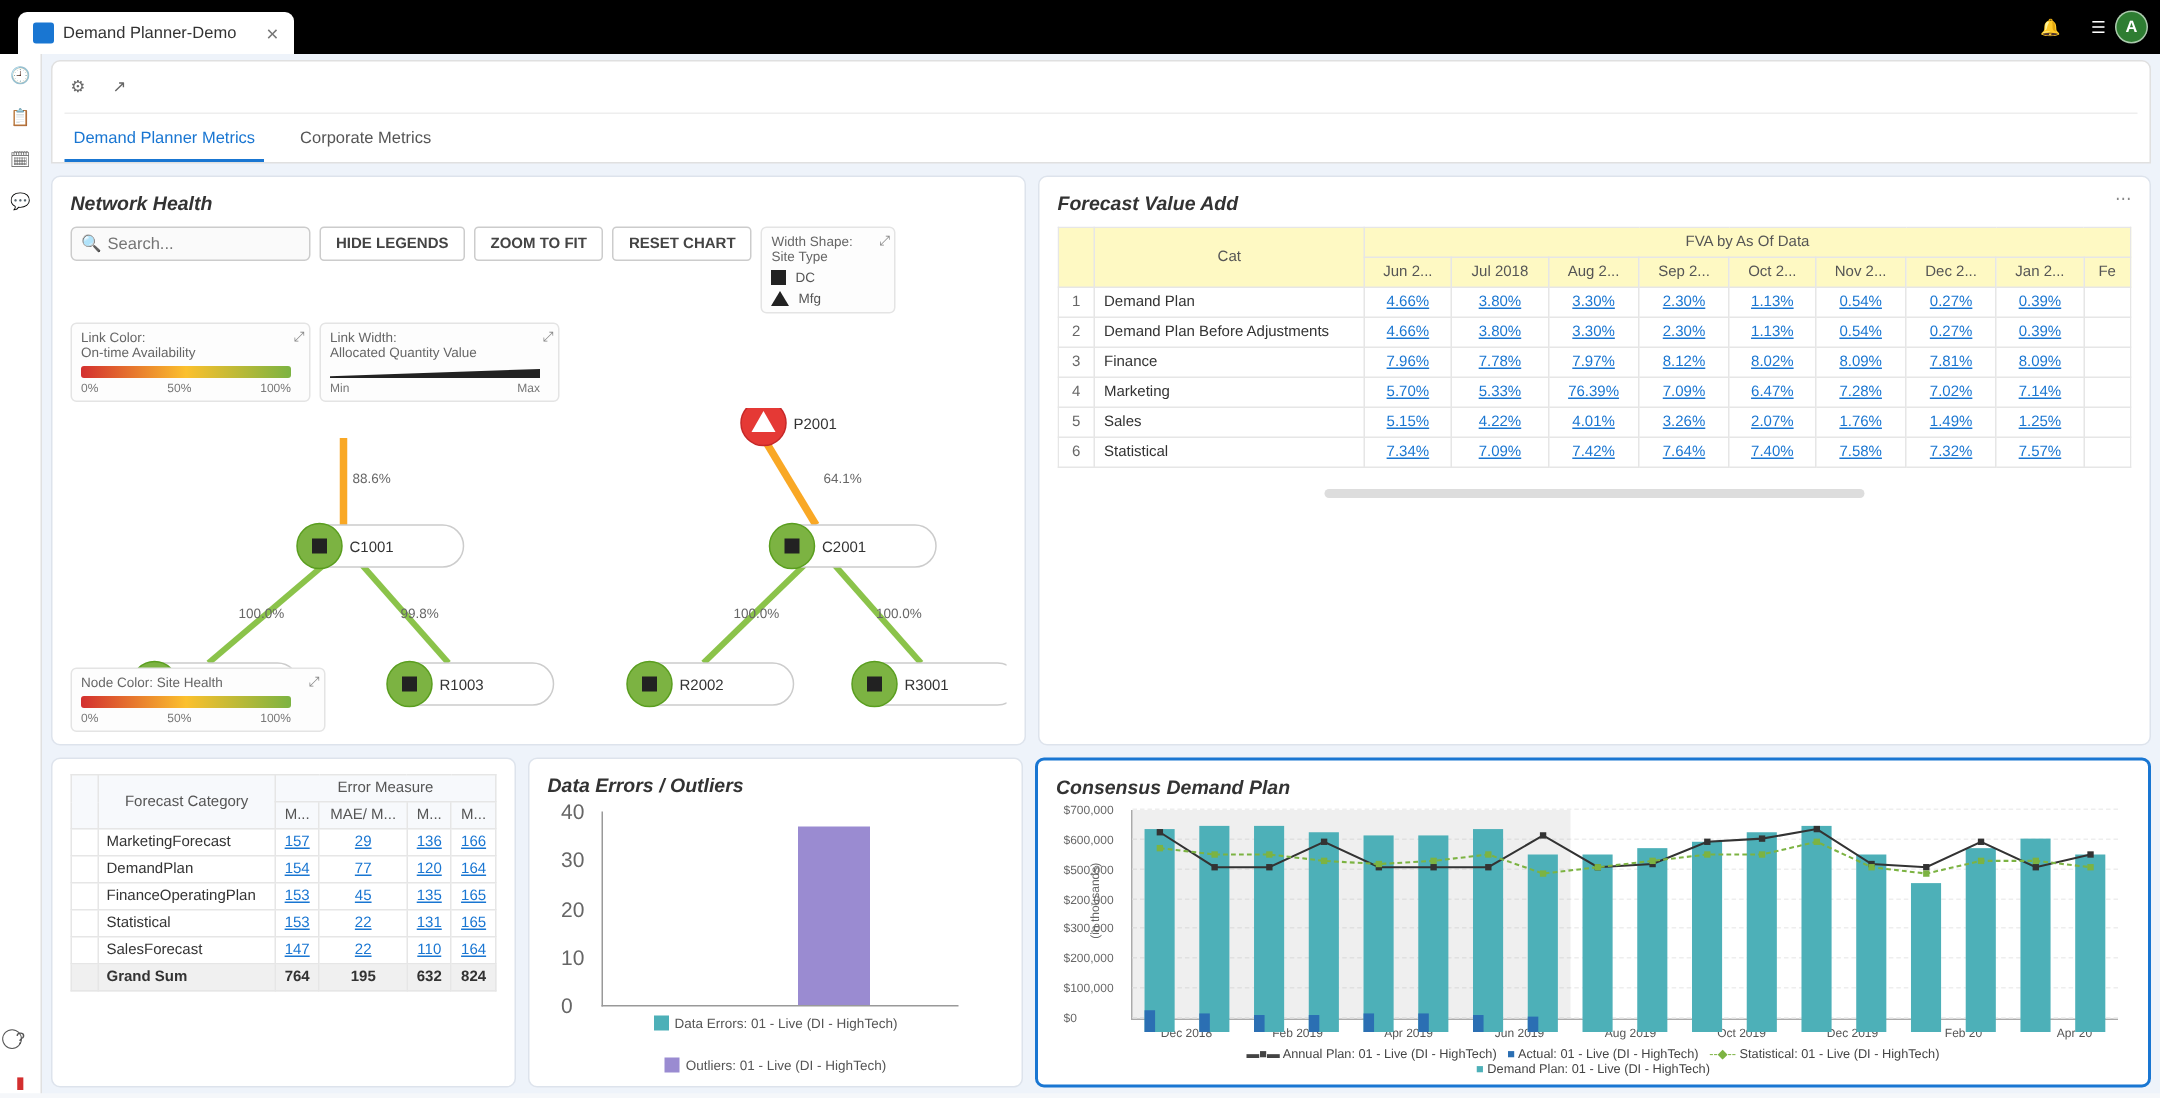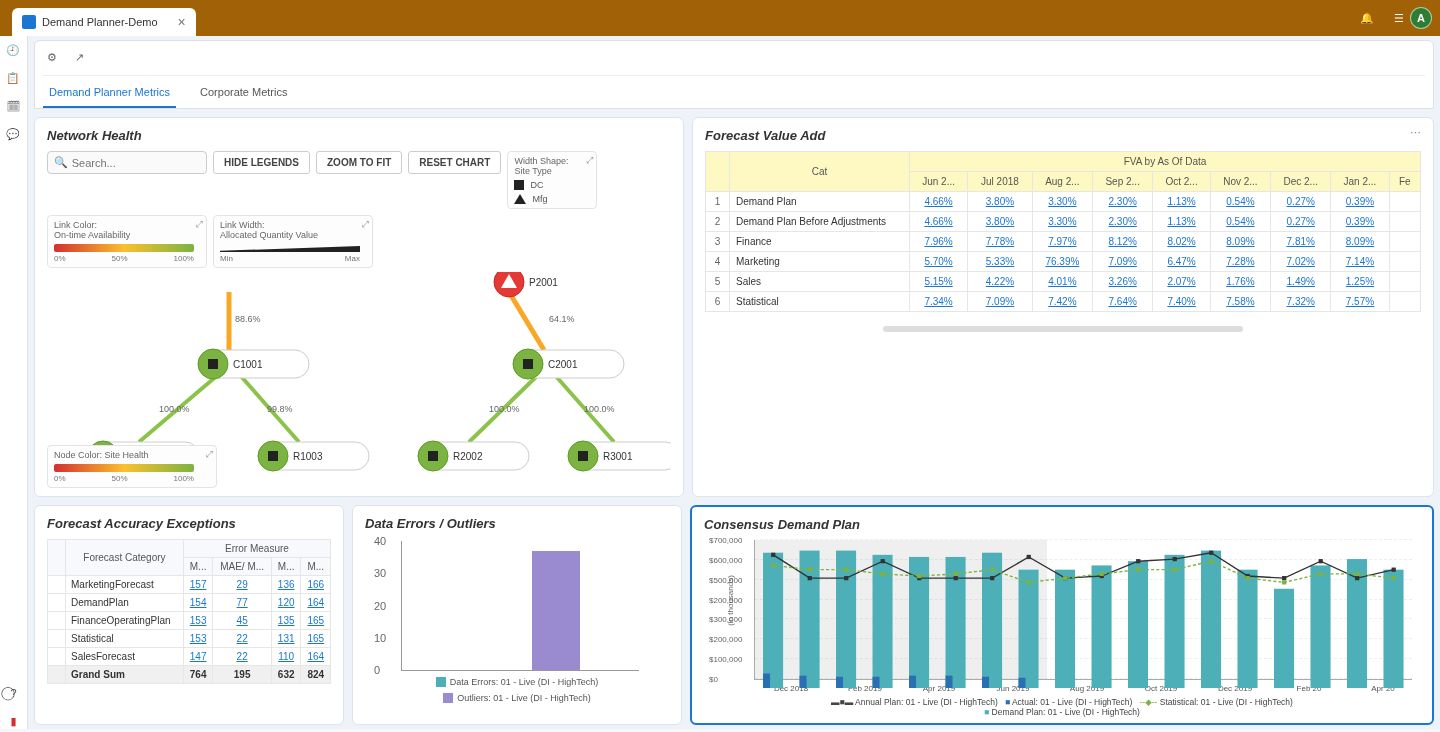--- a/index.html
+++ b/index.html
@@ -1,17 +1,17 @@
 <!DOCTYPE html>
 <html><head>
 <meta charset="utf-8">
 <style>
 * { box-sizing: border-box; margin: 0; padding: 0; }
 body { font-family: -apple-system, BlinkMacSystemFont, "Segoe UI", Arial, sans-serif; font-size: 11px; background: #f5f7fa; color: #333; }
-.app-bar { background: #a16207; color: #fff; height: 36px; display: flex; align-items: center; padding: 0 8px; }
+.app-bar { background: #000000; color: #fff; height: 36px; display: flex; align-items: center; padding: 0 8px; }
 .tab-pill { background:#fff; color:#333; border-radius:6px 6px 0 0; padding:4px 10px; display:flex; align-items:center; gap:6px; margin-left:4px; height:28px; margin-top:8px;}
 .tab-pill .sq { width:14px; height:14px; background:#1976d2; border-radius:2px; display:inline-block; }
 .tab-pill .close { margin-left:14px; font-size:14px; color:#777; cursor:pointer;}
 .app-bar .spacer { flex:1; }
 .app-bar .icon { width:22px; height:22px; display:flex; align-items:center; justify-content:center; margin-left:10px; cursor:pointer;}
 .avatar-badge { width:22px; height:22px; border-radius:50%; background:#2e7d32; color:#fff; display:flex; align-items:center; justify-content:center; font-weight:bold; font-size:11px; border:1px solid rgba(255,255,255,.6);}
 
 .shell { display:flex; }
 .left-rail { width:28px; background:#fff; border-right:1px solid #e0e0e0; padding-top:6px; display:flex; flex-direction:column; align-items:center; gap:12px; }
 .left-rail .ri { width:16px; height:16px; color:#555; cursor:pointer; display:flex; align-items:center; justify-content:center;}
@@ -69,23 +69,23 @@
 
 .fae table { border-collapse:collapse; width:100%; font-size:10px;}
 .fae th, .fae td { border:1px solid #e6e6e6; padding:3px 5px; text-align:center;}
 .fae th { background:#f7f9fc; font-weight:500; color:#555;}
 .fae td.cat { text-align:left;}
 .fae a { color:#1976d2; text-decoration:underline; cursor:pointer;}
 .fae tr.total td { font-weight:bold; background:#f0f0f0;}
 
 
 .deo-chart { height:130px; border-left:1px solid #999; border-bottom:1px solid #999; margin:10px 30px 6px 36px; position:relative;}
-.deo-chart .ytick { position:absolute; left:-28px; font-size:11px; color:#666; transform:translateY(50%);}
+.deo-chart .ytick { position:absolute; left:-28px; font-size:14px; color:#666; transform:translateY(50%);}
 .deo-chart .bar { position:absolute; bottom:0; width:48px; background:#9a8bd1;}
-.deo-legend { font-size:9px; color:#555; display:flex; flex-direction:column; align-items:center; gap:6px;}
+.deo-legend { font-size:9px; color:#555; display:flex; flex-direction:column; align-items:center; gap:18px;}
 .deo-legend .row {display:flex; align-items:center; gap:4px;}
 .lg-sw { width:10px; height:10px; display:inline-block;}
 
 
 .cdp { border:2px solid #1976d2 !important;}
 .cdp-chart { height:140px; margin:6px 8px 4px 50px; position:relative; border-left:1px solid #aaa; border-bottom:1px solid #aaa;}
 .cdp-chart .ylab { position:absolute; left:-50px; top:40%; transform:rotate(-90deg); font-size:8px; color:#666;}
 .cdp-chart .ytick { position:absolute; left:-46px; font-size:8px; color:#666; transform:translateY(50%);}
 .cdp-chart .grid { position:absolute; left:0; right:0; border-top:1px dashed #eee;}
 .cdp-chart .shade { position:absolute; top:0; bottom:0; left:0; background:rgba(150,150,150,0.15);}
@@ -374,21 +374,20 @@
                 </tr>
               </tbody>
           </table>
         </div>
         <div class="hscroll"></div>
       </div>
 
       <div class="bottom-row" style="grid-column:1 / span 2;">
 
         <div class="panel fae">
-          <h3>Forecast Accuracy Exceptions</h3>
           <table>
               <thead>
             <tr>
                   <th rowspan="2" style="width:18px;">&nbsp;</th>
                   <th rowspan="2">Forecast Category</th>
                   <th colspan="4">Error Measure</th>
                 </tr>
             <tr id="fae-cols">
                   <th>M...</th>
                   <th>MAE/ M...</th>

